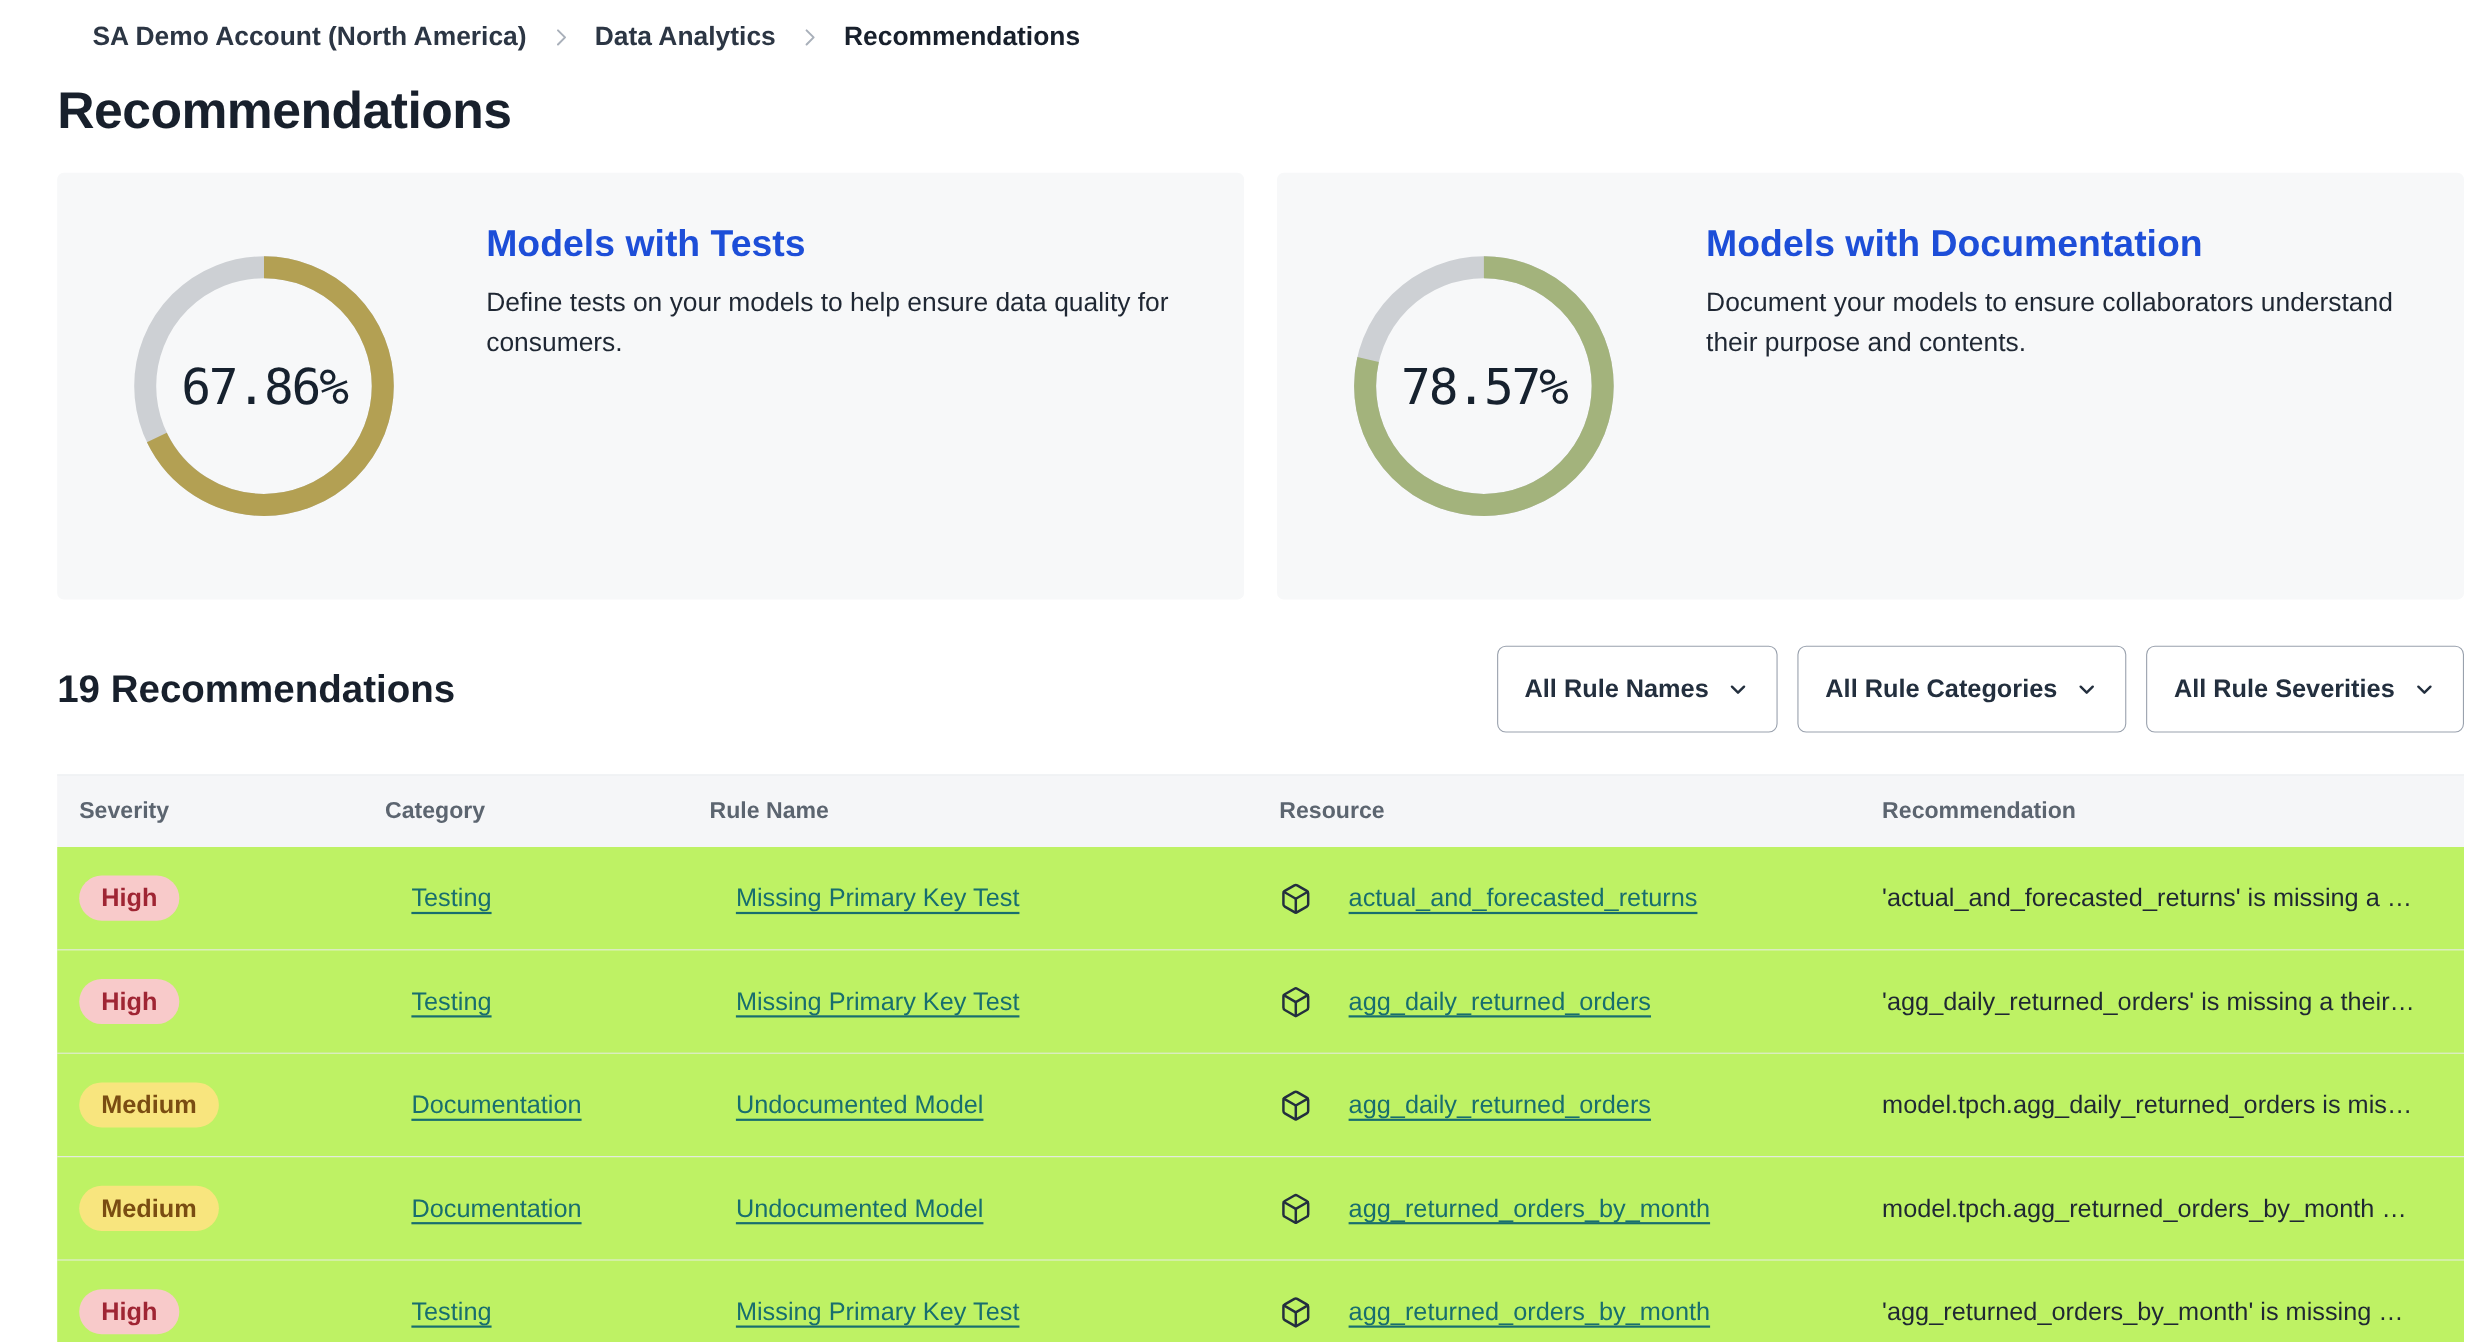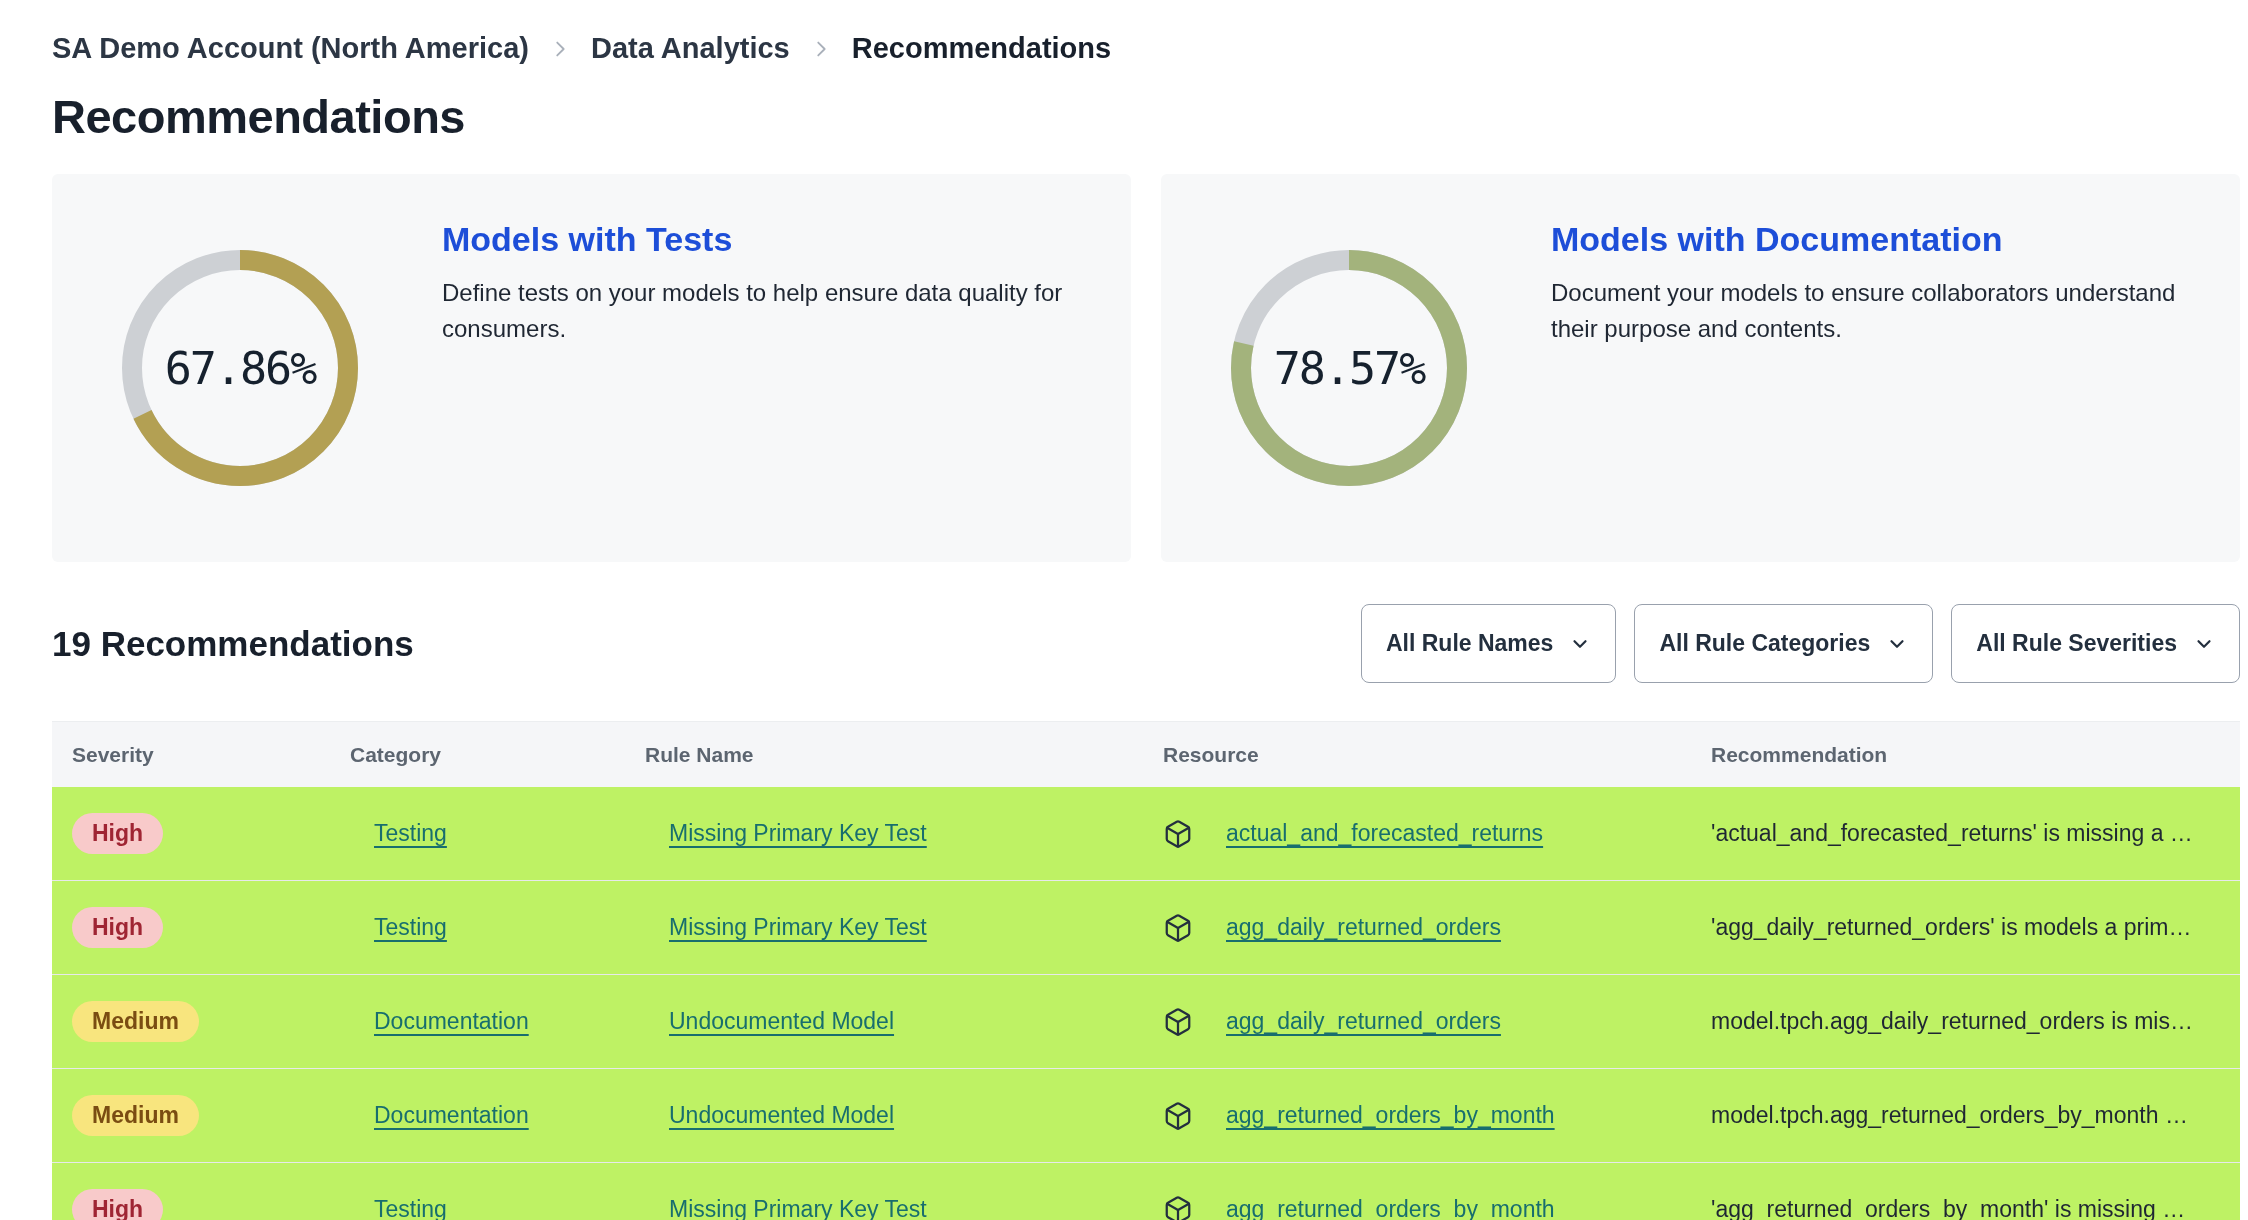--- a/index.html
+++ b/index.html
@@ -5,22 +5,22 @@
   * { box-sizing: border-box; }
   html,body { margin:0; padding:0; }
   body {
     width:2248px; height:1220px; overflow:hidden;
     background:#ffffff; color:#1f2733;
     font-family:"Liberation Sans", sans-serif;
   }
   .page { padding:0 8px 0 52px; }
 
   
-  .breadcrumb { display:flex; align-items:center; gap:20px; padding-top:32px;
-    font-size:29px; font-weight:600; color:#2c3644; }
+  .breadcrumb { display:flex; align-items:center; gap:20px; padding-top:20px;
+    font-size:24px; font-weight:600; color:#2c3644;margin-left:32px; }
   .breadcrumb .crumb { white-space:nowrap; cursor:pointer; }
   .breadcrumb .current { font-weight:700; color:#18202c; cursor:default; }
   .crumb-sep { display:flex; align-items:center; }
 
   
   .page-title { font-size:47px; font-weight:600; margin:24px 0 0; color:#18202c; letter-spacing:-0.5px; }
 
   
   .cards { display:flex; gap:30px; margin-top:30px; }
   .card { background:#f7f8f9; border-radius:6px; flex:1 1 0; height:388px;
@@ -168,21 +168,21 @@
         <div><a class="link">Testing</a></div>
         <div><a class="link">Missing Primary Key Test</a></div>
         <div class="resource-cell">
           <svg class="cube" width="30" height="30" viewBox="0 0 24 24" fill="none" stroke="#232f3e" stroke-width="1.8" stroke-linecap="round" stroke-linejoin="round">
             <path d="M21 16V8a2 2 0 0 0-1-1.73l-7-4a2 2 0 0 0-2 0l-7 4A2 2 0 0 0 3 8v8a2 2 0 0 0 1 1.73l7 4a2 2 0 0 0 2 0l7-4A2 2 0 0 0 21 16z"></path>
             <polyline points="3.27 6.96 12 12.01 20.73 6.96"></polyline>
             <line x1="12" y1="22.08" x2="12" y2="12"></line>
           </svg>
           <a class="link">agg_daily_returned_orders</a>
         </div>
-        <div class="rec-cell">'agg_daily_returned_orders' is models a prim…</div>
+        <div class="rec-cell">'agg_daily_returned_orders' is missing a their…</div>
       </div>
     <div class="trow">
         <div><span class="badge badge-medium">Medium</span></div>
         <div><a class="link">Documentation</a></div>
         <div><a class="link">Undocumented Model</a></div>
         <div class="resource-cell">
           <svg class="cube" width="30" height="30" viewBox="0 0 24 24" fill="none" stroke="#232f3e" stroke-width="1.8" stroke-linecap="round" stroke-linejoin="round">
             <path d="M21 16V8a2 2 0 0 0-1-1.73l-7-4a2 2 0 0 0-2 0l-7 4A2 2 0 0 0 3 8v8a2 2 0 0 0 1 1.73l7 4a2 2 0 0 0 2 0l7-4A2 2 0 0 0 21 16z"></path>
             <polyline points="3.27 6.96 12 12.01 20.73 6.96"></polyline>
             <line x1="12" y1="22.08" x2="12" y2="12"></line>

